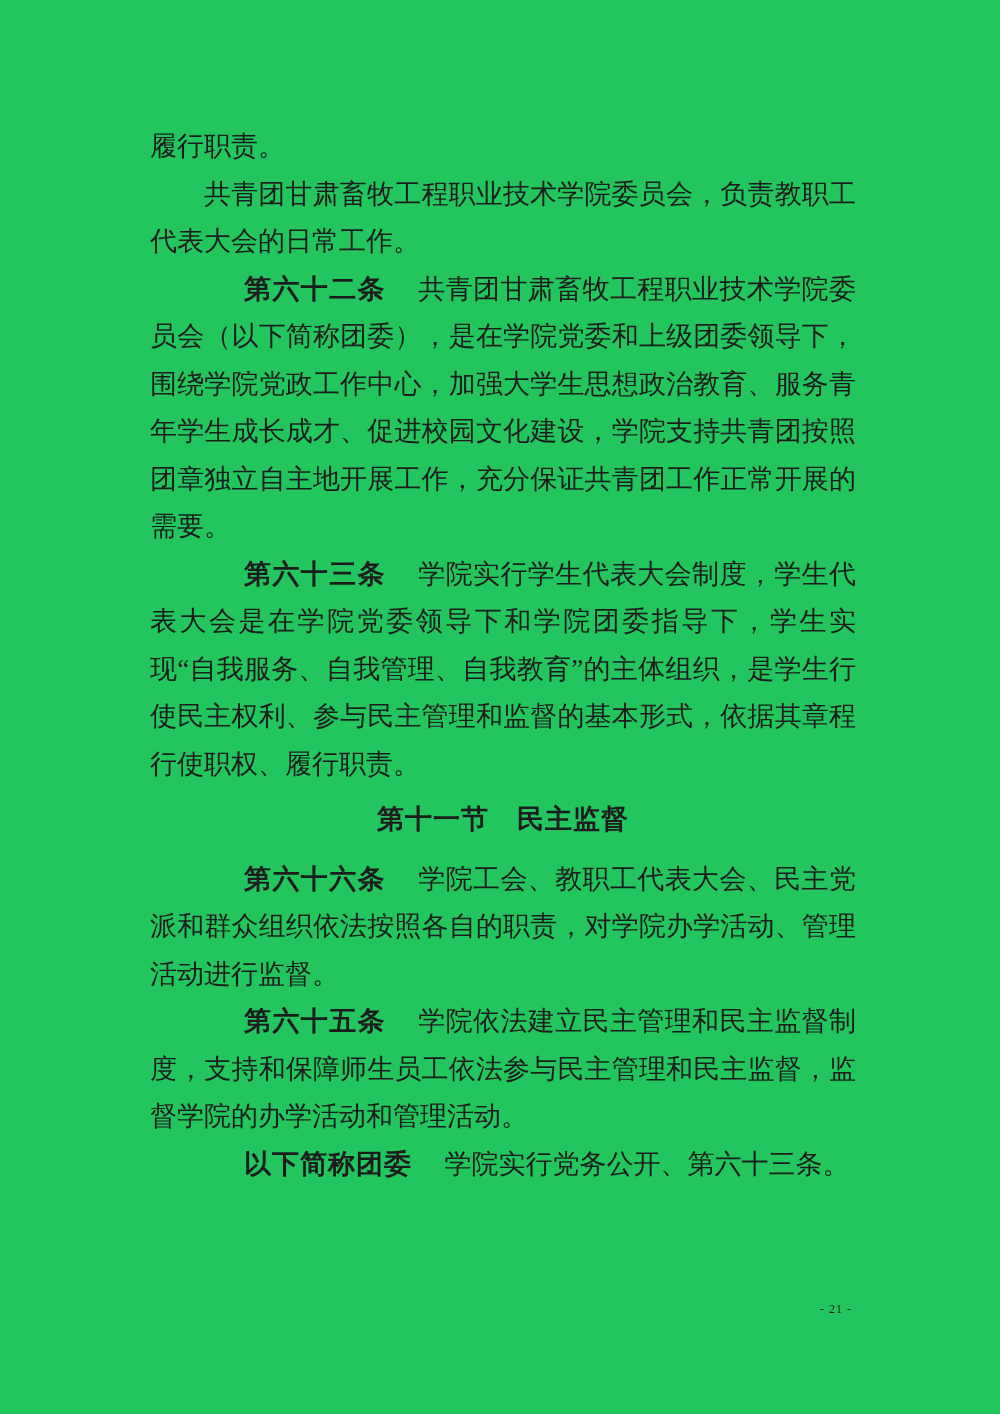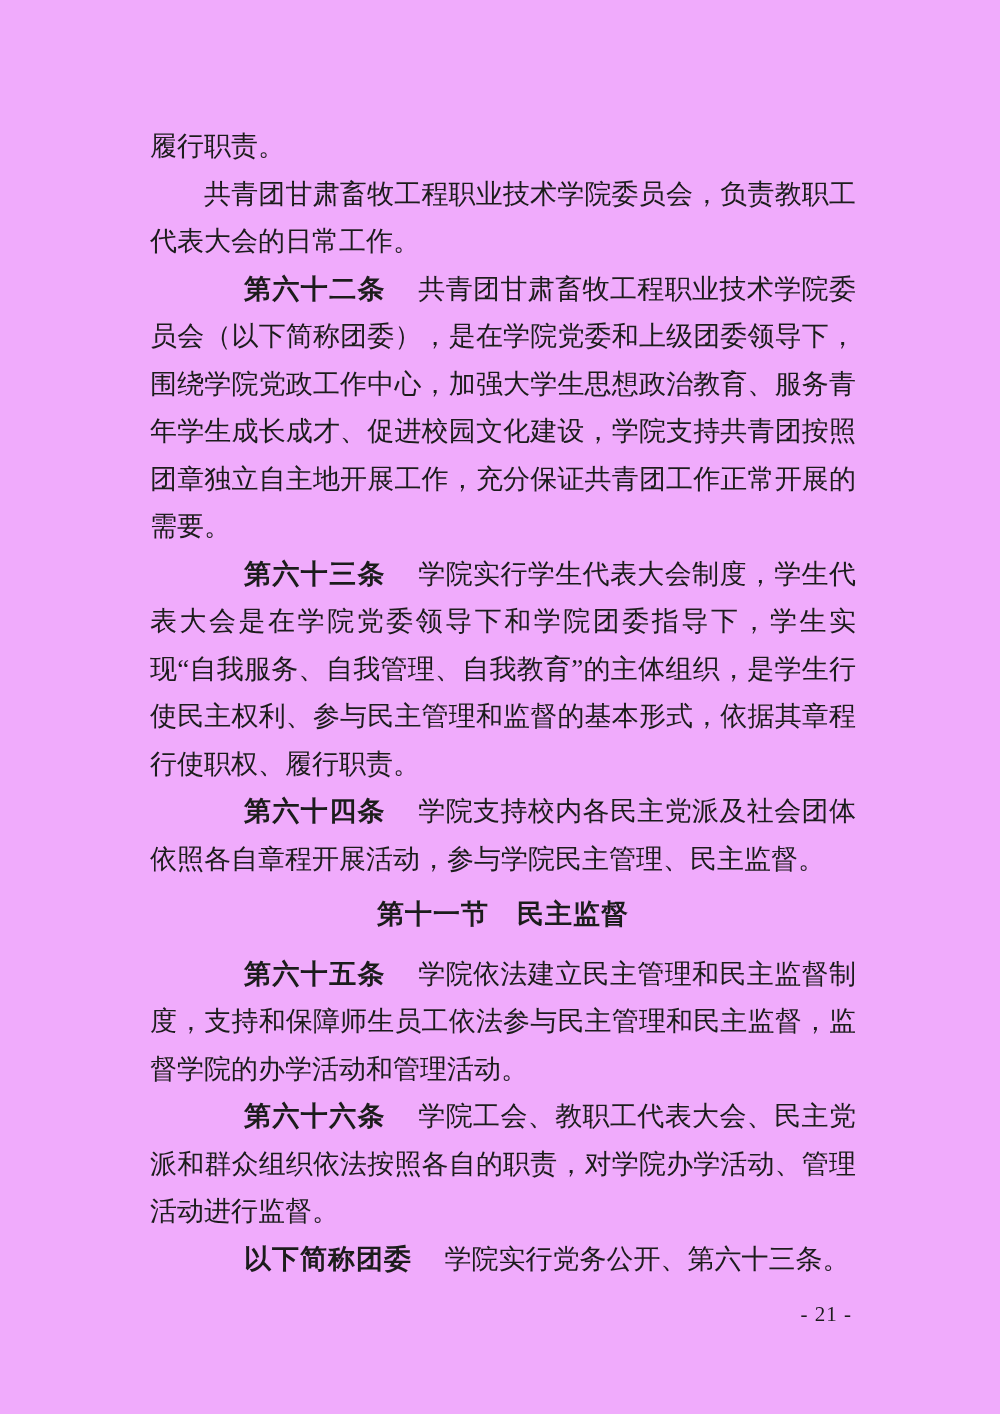--- a/index.html
+++ b/index.html
@@ -8,21 +8,21 @@
     height: 1414px;
     background: #ffffff;
     color: #1c1c1c;
     font-family: "Liberation Serif", "DejaVu Serif", serif;
     position: relative;
     overflow: hidden;
   }
   .page {
     position: absolute;
     inset: 0;
-    background: #f0abfc;
+    background: #22c55e;
   }
   .content {
     position: absolute;
     left: 150px;
     top: 123px;
     width: 706px;
     font-size: 27px;
     line-height: 47.5px;
     text-align: justify;
     text-justify: inter-ideograph;
@@ -45,45 +45,44 @@
     font-weight: bold;
     text-indent: 0;
     margin-top: 8px !important;
     margin-bottom: 12px !important;
     letter-spacing: 1px;
   }
   .page-number {
     position: absolute;
     top: 1302px;
     right: 148px;
-    font-size: 21px;
+    font-size: 12px;
     letter-spacing: 1px;
     color: #1c1c1c;
   }
 </style>
 </head>
 <body>
 
 <div class="page">
   <div class="content">
 
     <p class="para-plain">履行职责。</p>
 
     <p class="para-indent">共青团甘肃畜牧工程职业技术学院委员会，负责教职工代表大会的日常工作。</p>
 
     <p class="para-article"><span class="article-term">第六十二条</span><span>共青团甘肃畜牧工程职业技术学院委员会（以下简称团委），是在学院党委和上级团委领导下，围绕学院党政工作中心，加强大学生思想政治教育、服务青年学生成长成才、促进校园文化建设，学院支持共青团按照团章独立自主地开展工作，充分保证共青团工作正常开展的需要。</span></p>
 
     <p class="para-article"><span class="article-term">第六十三条</span><span>学院实行学生代表大会制度，学生代表大会是在学院党委领导下和学院团委指导下，学生实现“自我服务、自我管理、自我教育”的主体组织，是学生行使民主权利、参与民主管理和监督的基本形式，依据其章程行使职权、履行职责。</span></p>
 
-    <p class="para-article"><span class="article-term">第六十四条</span><span>学院支持校内各民主党派及社会团体依照各自章程开展活动，参与学院民主管理、民主监督。</span></p>
 
     <p class="section-heading">第十一节　民主监督</p>
 
+    <p class="para-article"><span class="article-term">第六十六条</span><span>学院工会、教职工代表大会、民主党派和群众组织依法按照各自的职责，对学院办学活动、管理活动进行监督。</span></p>
+
     <p class="para-article"><span class="article-term">第六十五条</span><span>学院依法建立民主管理和民主监督制度，支持和保障师生员工依法参与民主管理和民主监督，监督学院的办学活动和管理活动。</span></p>
-
-    <p class="para-article"><span class="article-term">第六十六条</span><span>学院工会、教职工代表大会、民主党派和群众组织依法按照各自的职责，对学院办学活动、管理活动进行监督。</span></p>
 
     <p class="para-article"><span class="article-term">以下简称团委</span><span>学院实行党务公开、第六十三条。</span></p>
 
   </div>
 
   <div class="page-number">- 21 -</div>
 </div>
 
 </body></html>

